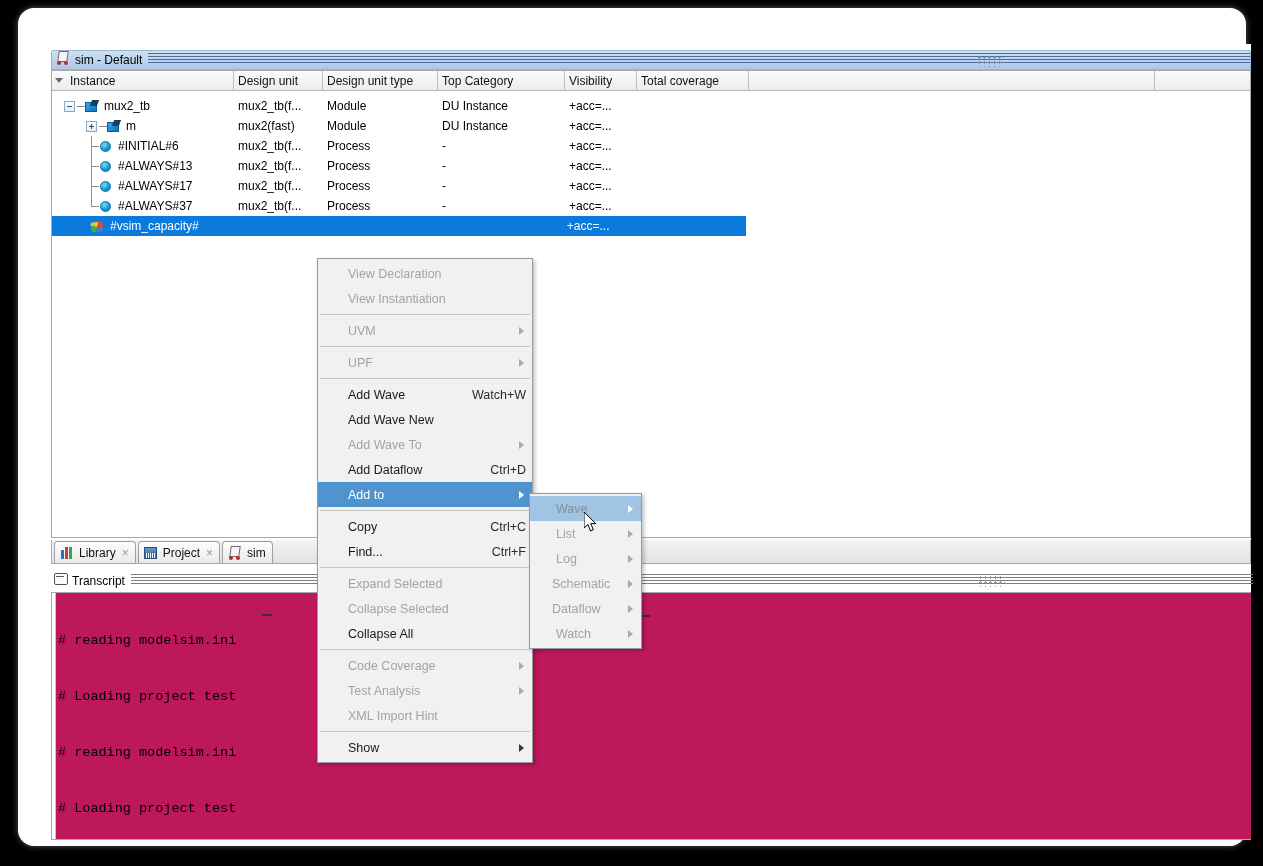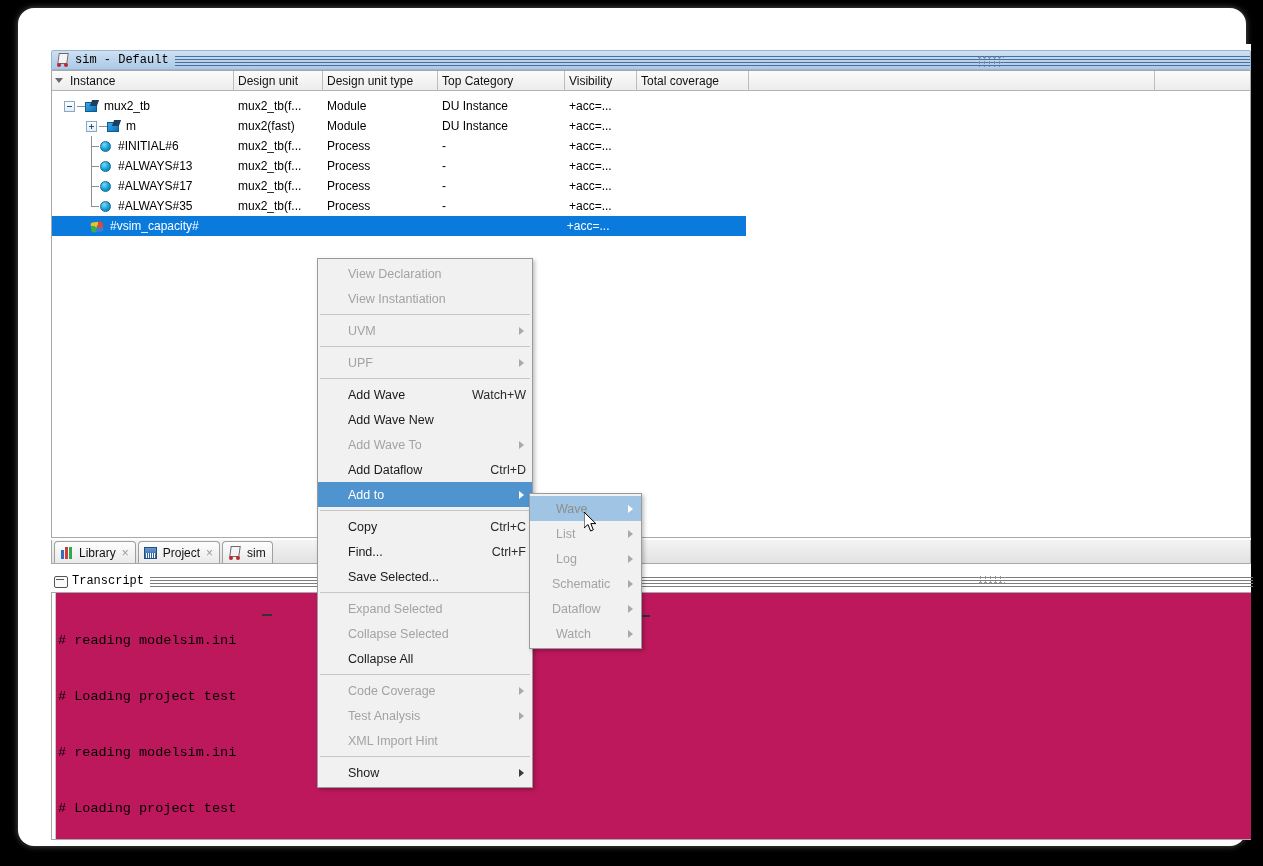--- a/index.html
+++ b/index.html
@@ -28,25 +28,24 @@
     left: 33px; top: 36px;
     width: 1200px; height: 796px;
     background: #ffffff;
   }
 
   
   .panel-title {
     position: absolute;
     height: 18px;
     display: flex;
-    align-items: center;
+    align-items: flex-start;
     font-size: 12px;
     color: #000;
     overflow: hidden;
-    font-family: Liberation Mono, monospace;
   }
   .panel-title .ptitle-text {
     white-space: nowrap;
     padding-right: 6px;
     font-size: 12px;
     line-height: 18px;
   }
   .title-rules {
     flex: 1 1 auto;
     height: 12px;
@@ -487,21 +486,21 @@
             <div class="cell" style="width:127px">-</div>
             <div class="cell" style="width:72px">+acc=...</div>
             <div class="cell" style="width:112px"></div>
           </div>
 
           <div class="trow">
             <div class="cell cell-instance" style="width:182px">
               <span style="width:30px;display:inline-block"></span>
               <span class="elbow last"></span>
               <span class="ic ic-process"></span>
-              <span>#ALWAYS#35</span>
+              <span>#ALWAYS#37</span>
             </div>
             <div class="cell" style="width:89px">mux2_tb(f...</div>
             <div class="cell" style="width:115px">Process</div>
             <div class="cell" style="width:127px">-</div>
             <div class="cell" style="width:72px">+acc=...</div>
             <div class="cell" style="width:112px"></div>
           </div>
 
           <div class="trow selected" style="width:694px;">
             <div class="cell cell-instance" style="width:182px">
@@ -606,23 +605,20 @@
         </div>
         <div class="msep"></div>
         <div class="mi">
           <span class="mlabel">Copy</span>
           <span class="maccel">Ctrl+C</span>
         </div>
         <div class="mi">
           <span class="mlabel">Find...</span>
           <span class="maccel">Ctrl+F</span>
         </div>
-        <div class="mi">
-          <span class="mlabel">Save Selected...</span>
-        </div>
         <div class="msep"></div>
         <div class="mi disabled">
           <span class="mlabel">Expand Selected</span>
         </div>
         <div class="mi disabled">
           <span class="mlabel">Collapse Selected</span>
         </div>
         <div class="mi">
           <span class="mlabel">Collapse All</span>
         </div>

